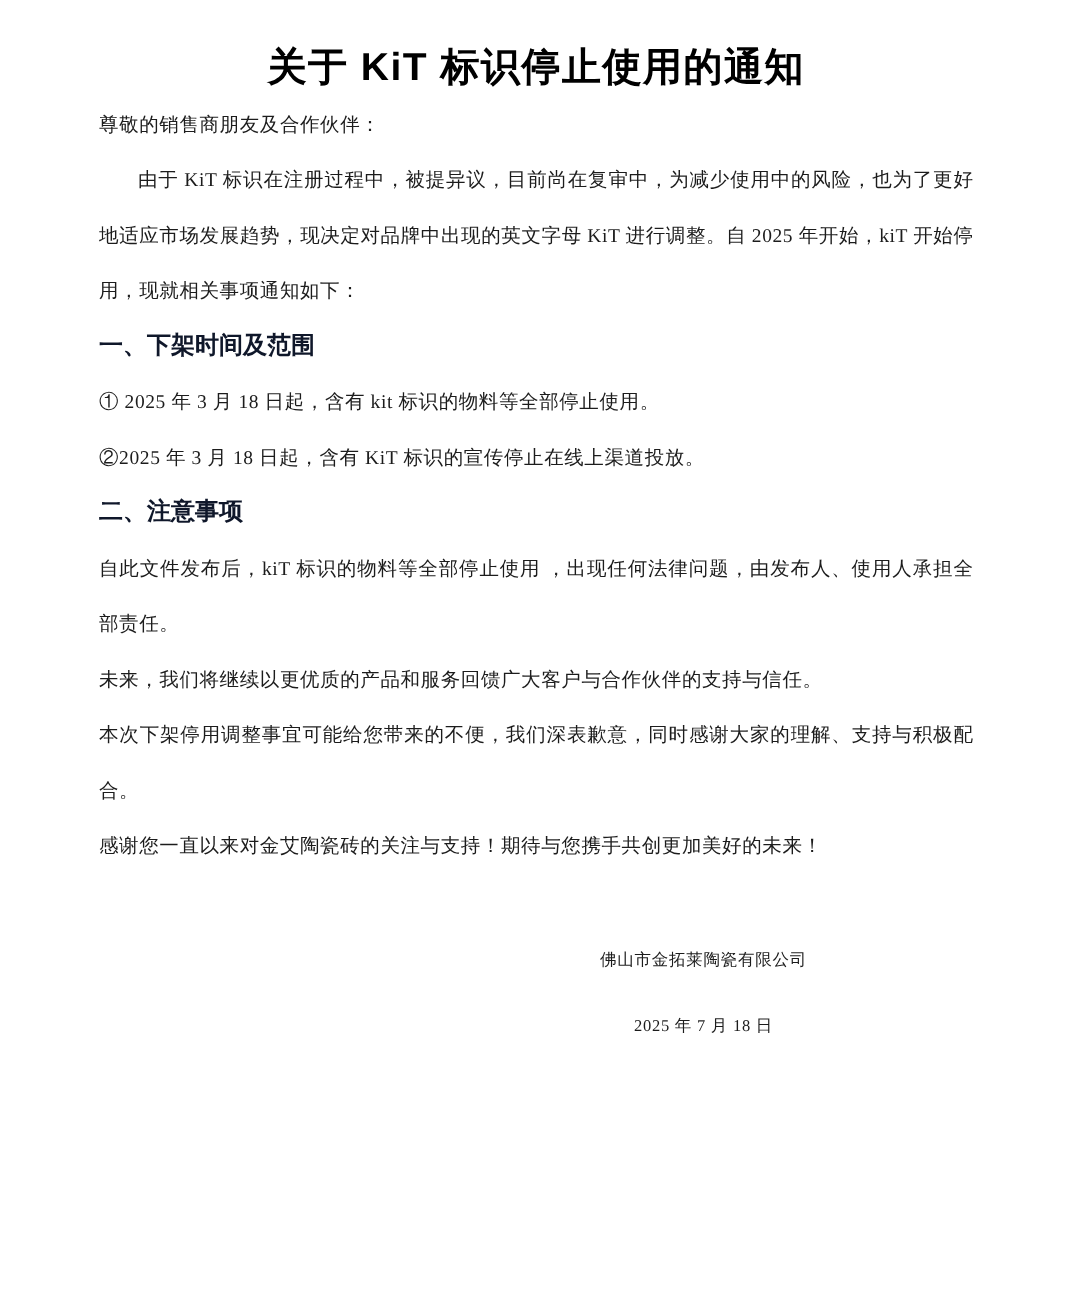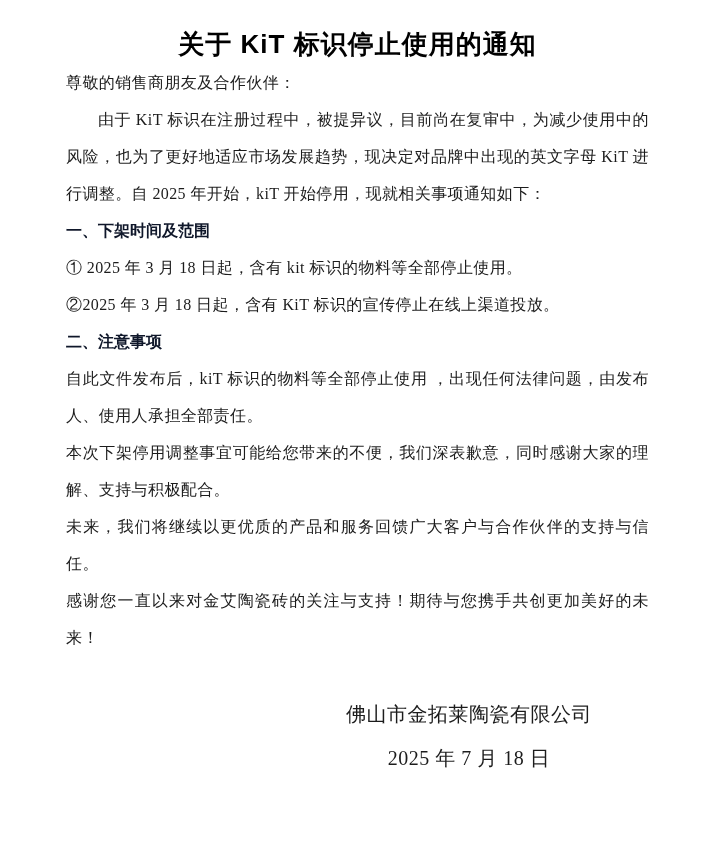--- a/index.html
+++ b/index.html
@@ -25,21 +25,21 @@
     margin: 24px 0 0 0;
     text-align: center;
     font-family: "Liberation Sans", "DejaVu Sans", sans-serif;
     font-weight: 700;
     font-size: 26px;
     line-height: 40px;
     letter-spacing: 1px;
     color: #000000;
   }
   .body-text {
-    font-size: 16px;
+    font-size: 13px;
     line-height: 37px;
     text-align: justify;
     letter-spacing: 0.4px;
   }
   .salutation {
     margin-top: 42px;
   }
   .para {
     margin: 0;
   }
@@ -51,21 +51,21 @@
     font-family: "Liberation Sans", "DejaVu Sans", sans-serif;
     font-weight: 700;
     font-size: 16px;
     line-height: 37px;
     color: #0f172a;
   }
   .signature {
     width: 260px;
     margin: 36px 50px 0 auto;
     text-align: center;
-    font-size: 20px;
+    font-size: 11px;
     line-height: 44px;
     letter-spacing: 0.5px;
   }
   .sig-line {
     margin: 0;
     white-space: nowrap;
   }
 </style>
 </head>
 <body>
@@ -82,23 +82,23 @@
     <h2 class="heading">一、下架时间及范围</h2>
 
     <p class="para body-text">① 2025 年 3 月 18 日起，含有 kit 标识的物料等全部停止使用。</p>
 
     <p class="para body-text">②2025 年 3 月 18 日起，含有 KiT 标识的宣传停止在线上渠道投放。</p>
 
     <h2 class="heading">二、注意事项</h2>
 
     <p class="para body-text">自此文件发布后，kiT 标识的物料等全部停止使用 ，出现任何法律问题，由发布人、使用人承担全部责任。</p>
 
+    <p class="para body-text">未来，我们将继续以更优质的产品和服务回馈广大客户与合作伙伴的支持与信任。</p>
+
     <p class="para body-text">本次下架停用调整事宜可能给您带来的不便，我们深表歉意，同时感谢大家的理解、支持与积极配合。</p>
-
-    <p class="para body-text">未来，我们将继续以更优质的产品和服务回馈广大客户与合作伙伴的支持与信任。</p>
 
     <p class="para body-text">感谢您一直以来对金艾陶瓷砖的关注与支持！期待与您携手共创更加美好的未来！</p>
 
     <div class="signature">
       <p class="sig-line">佛山市金拓莱陶瓷有限公司</p>
       <p class="sig-line">2025 年 7 月 18 日</p>
     </div>
 
   </div>
 

